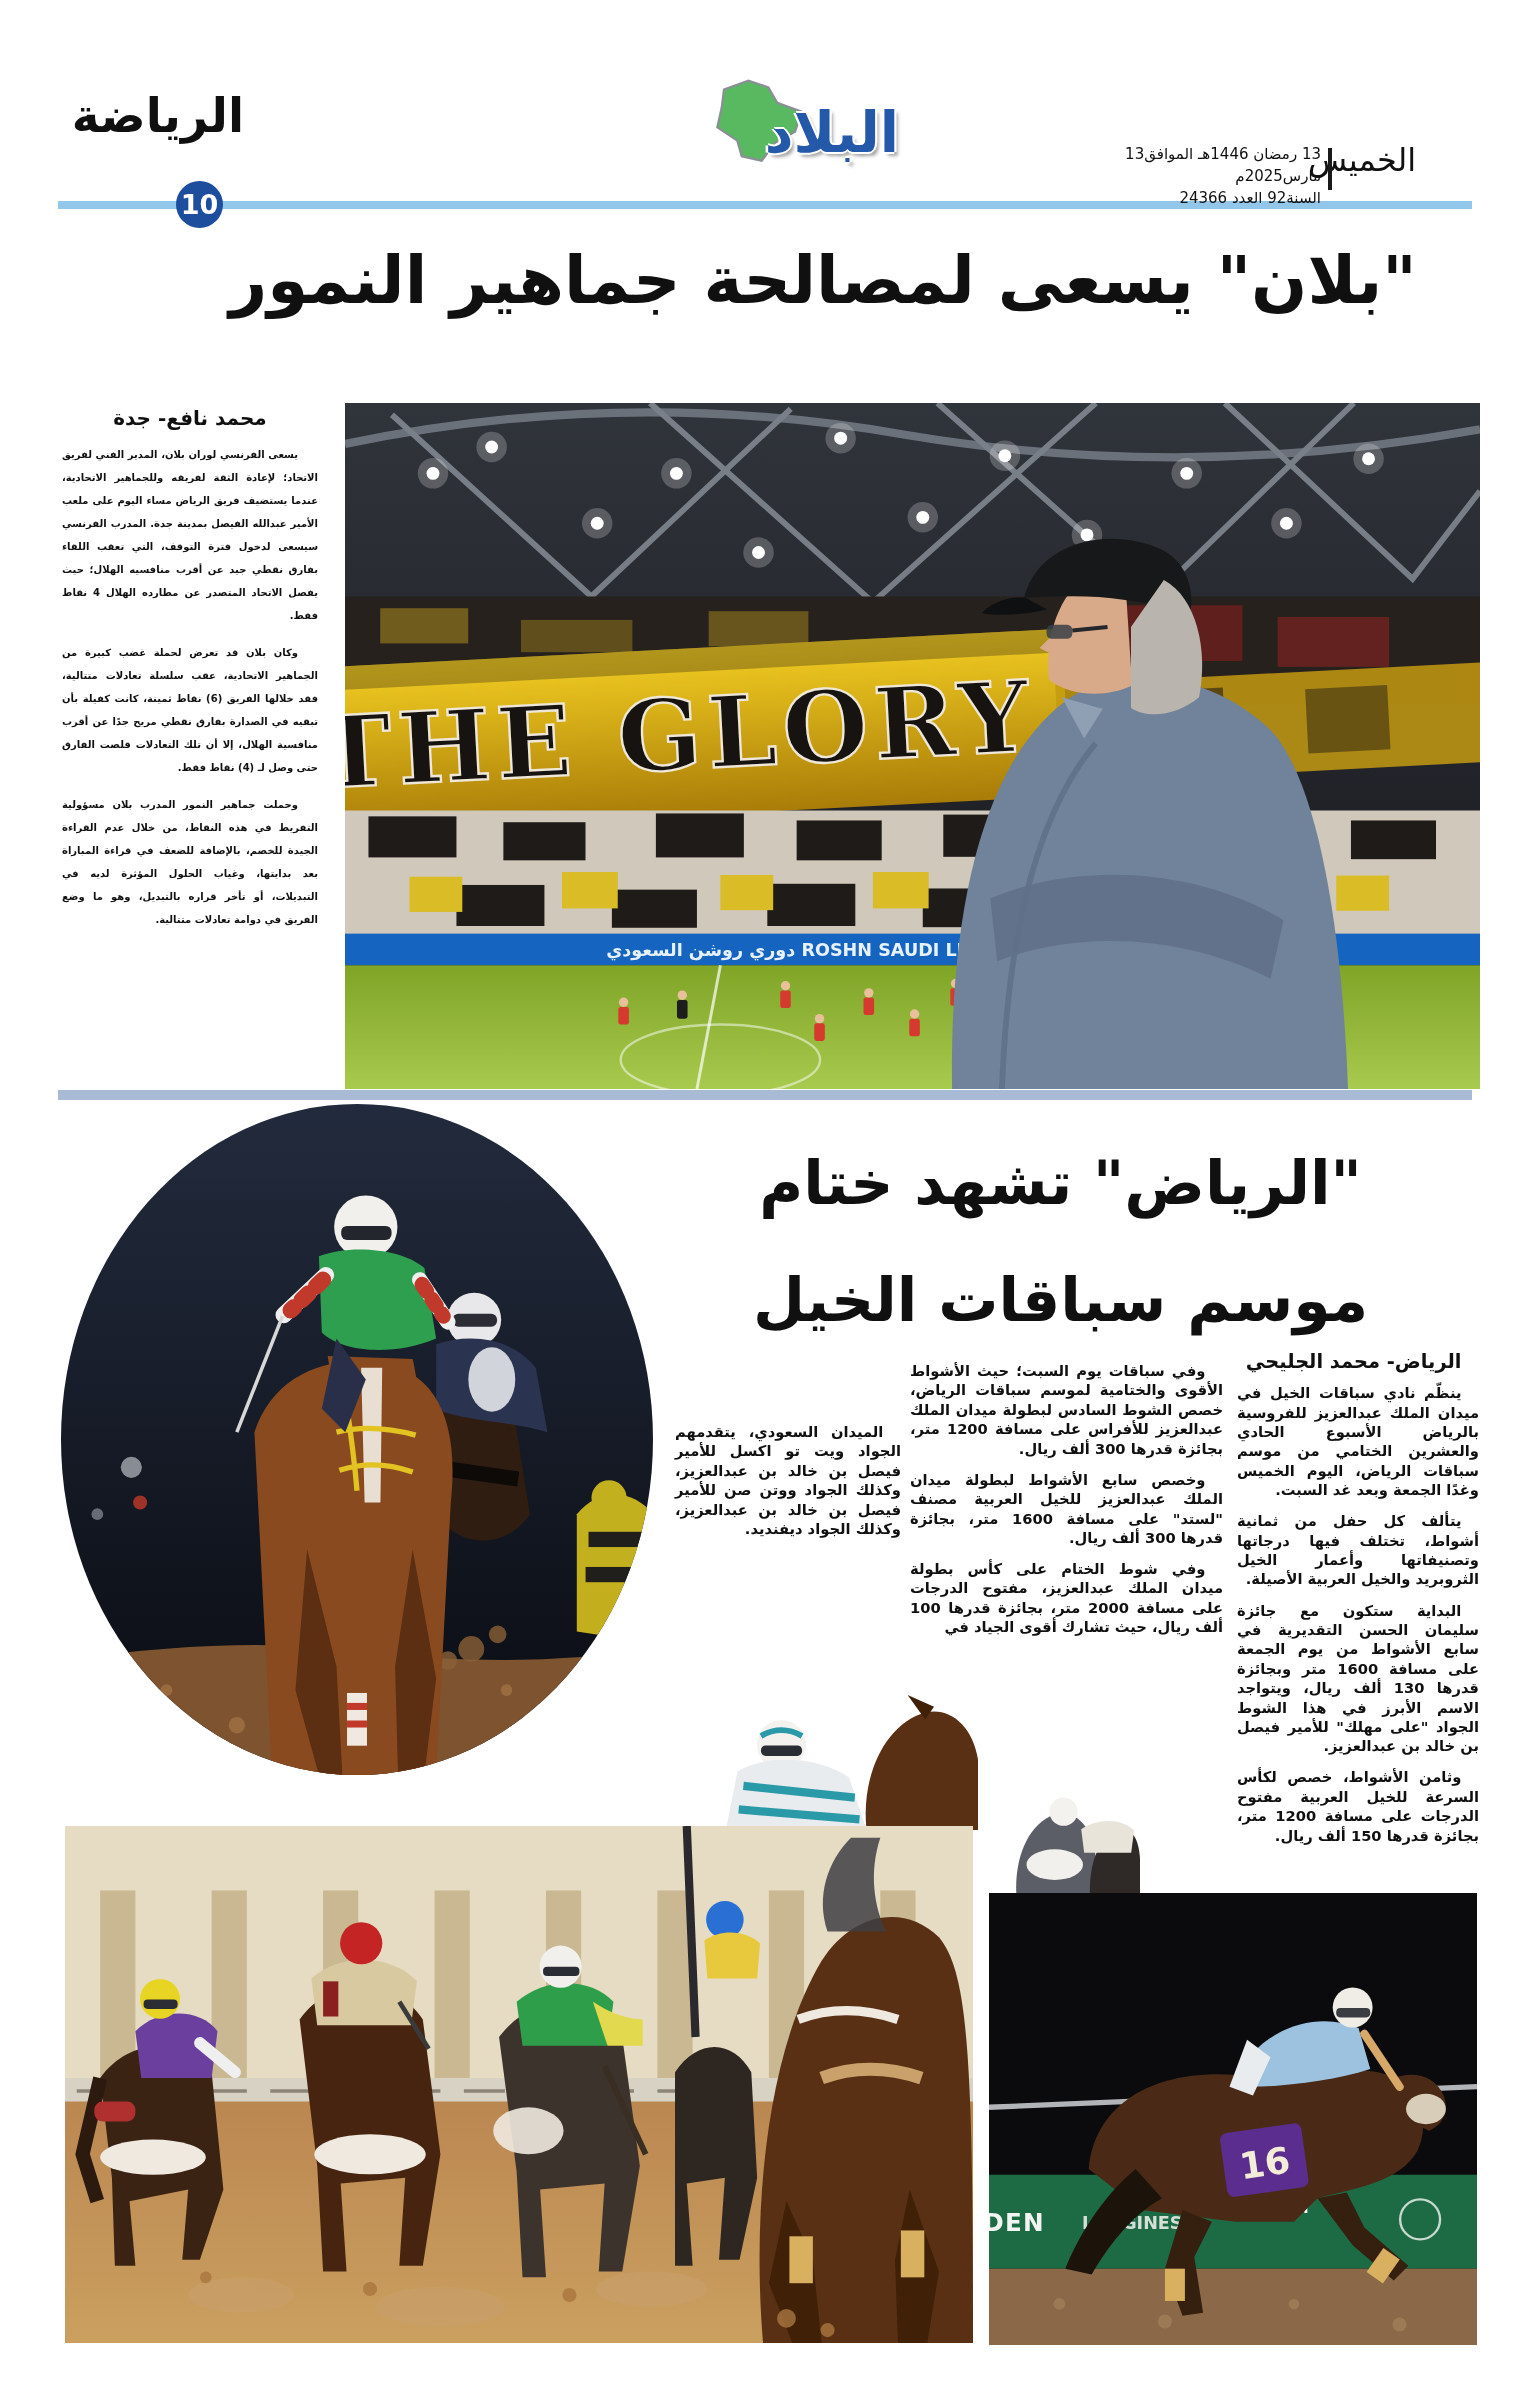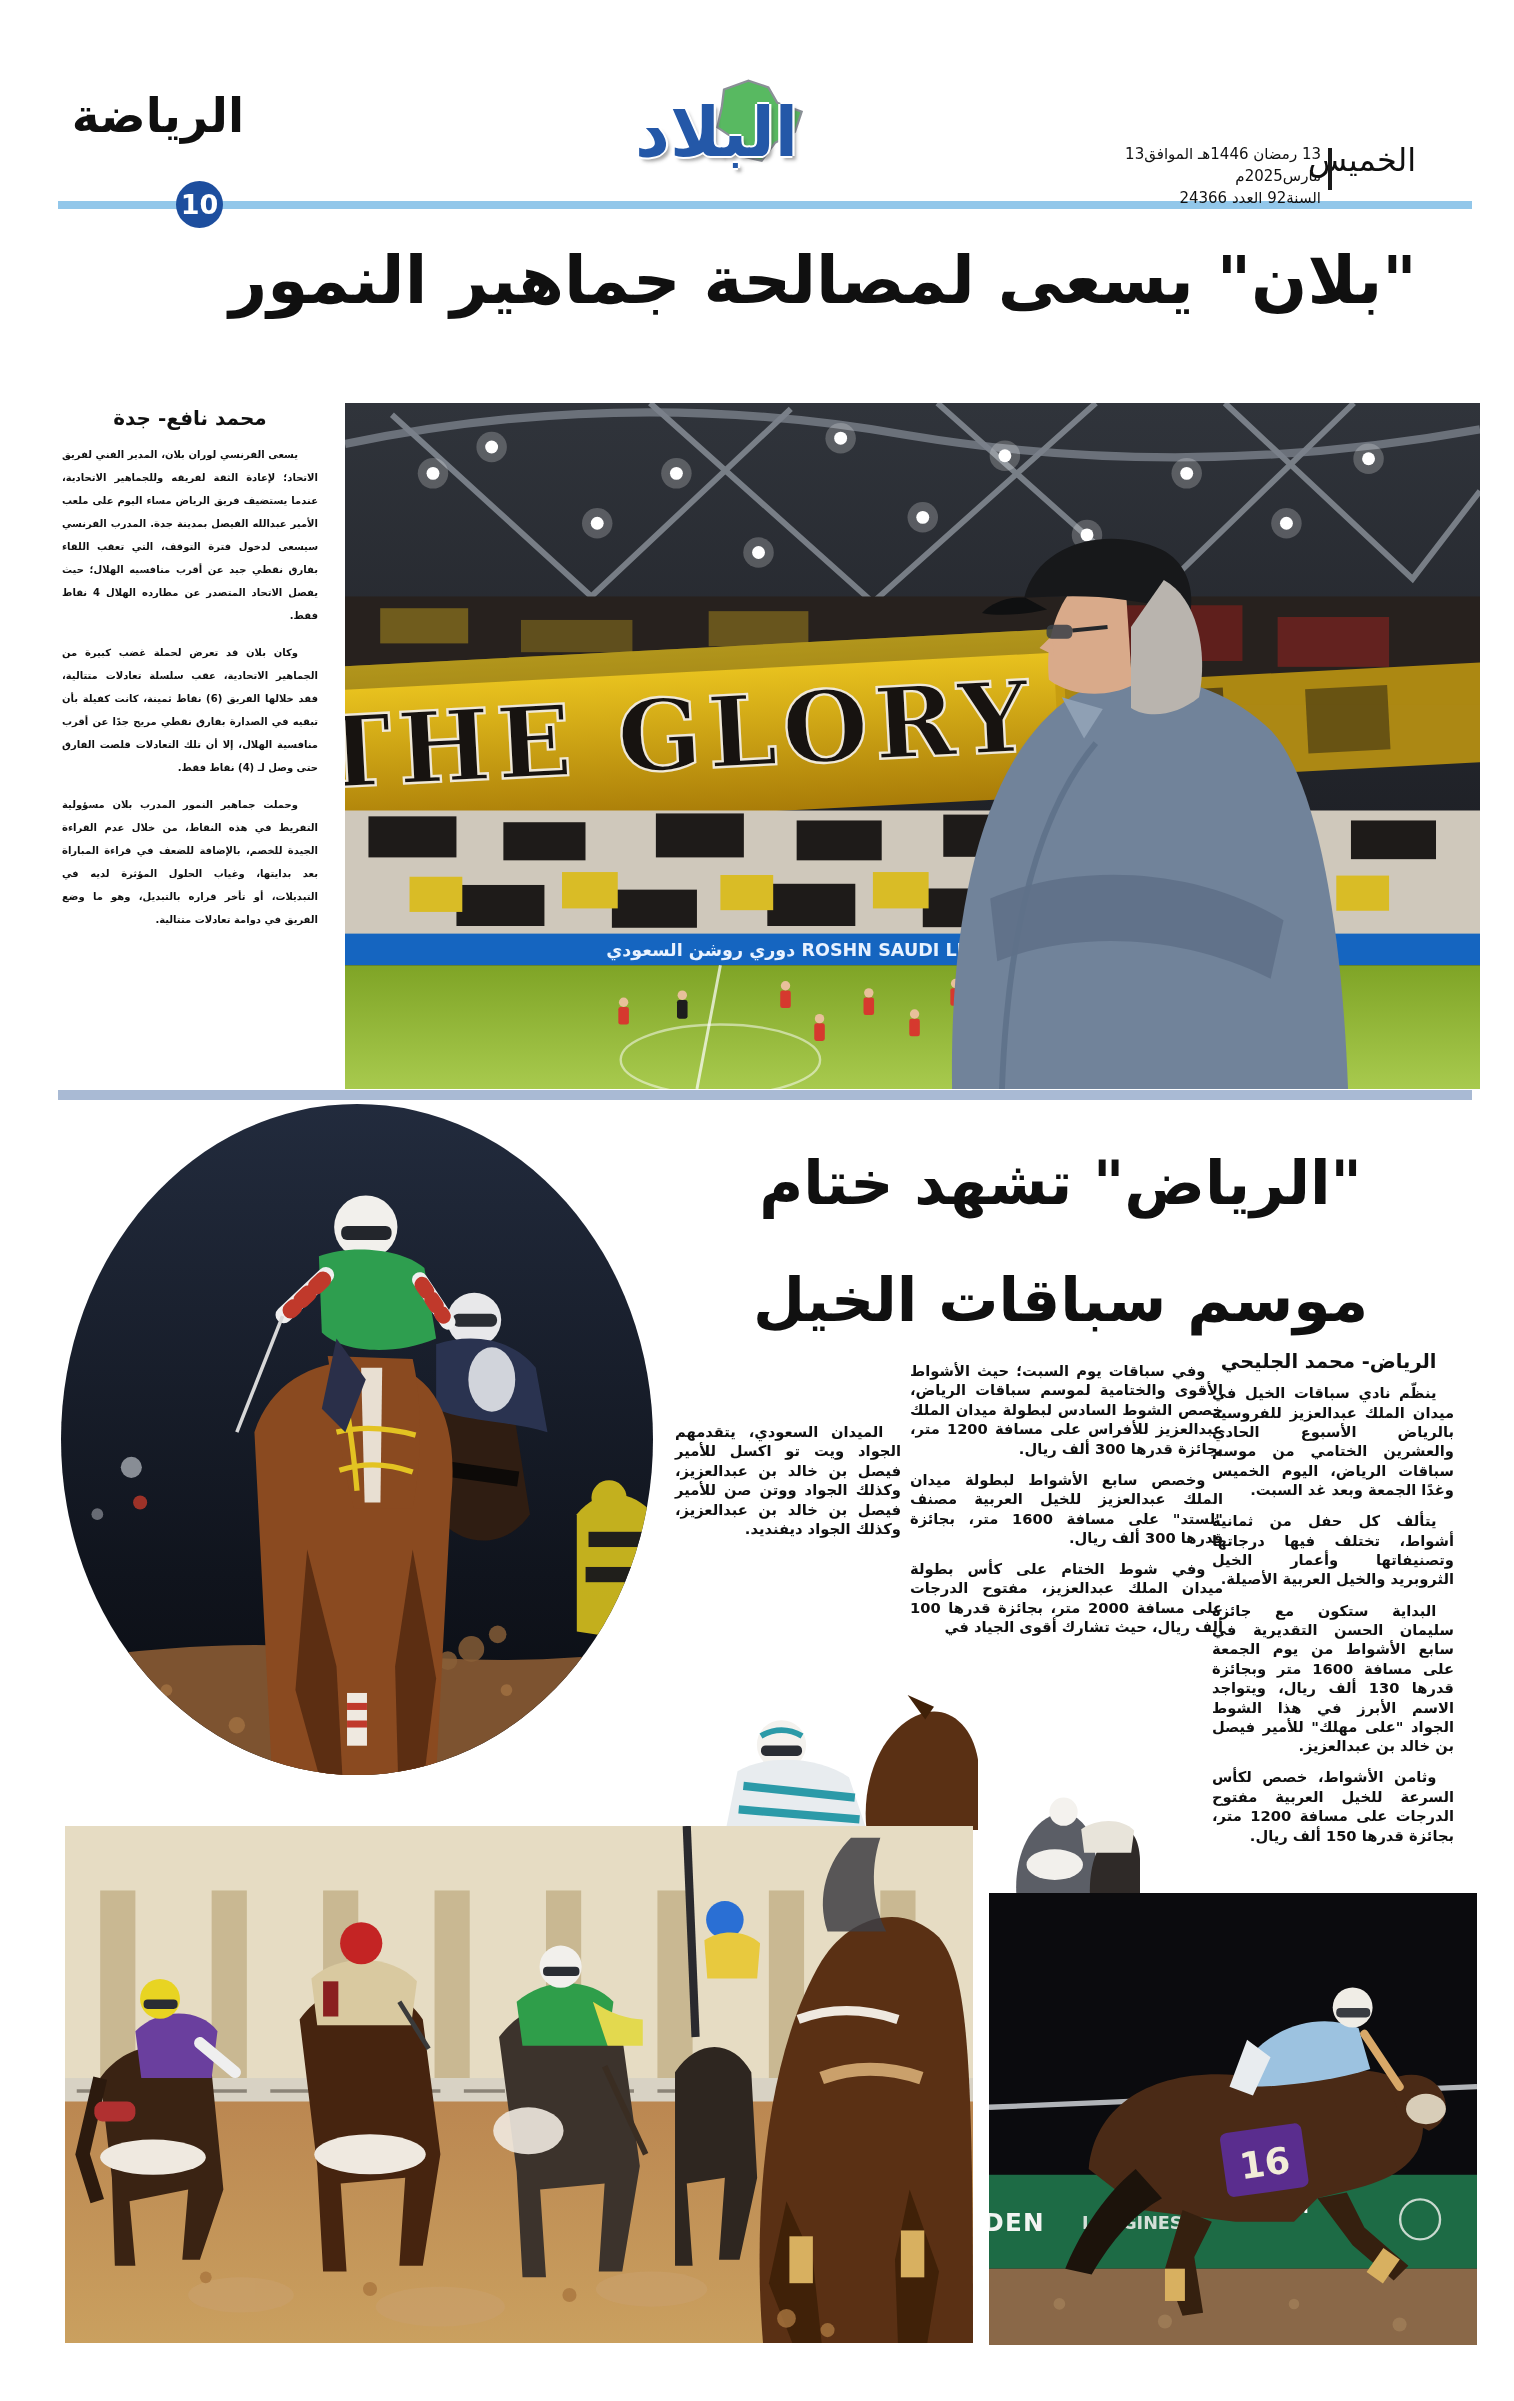--- a/index.html
+++ b/index.html
@@ -6,40 +6,40 @@
   .page{position:relative;width:1515px;height:2401px;background:#ffffff;overflow:hidden;
         font-family:"DejaVu Sans",sans-serif;color:#101010;margin:0 auto;}
   .abs{position:absolute;}
   
   .section-title{left:63px;top:88px;width:182px;font-size:47px;font-weight:900;letter-spacing:-0.6px;}
   .header-rule{left:59px;top:201px;width:1414px;height:8.2px;background:#92c7ea;}
   .page-badge{left:131px;top:181px;width:47px;height:47px;border-radius:50%;background:#1d4e9e;
               display:flex;align-items:center;justify-content:center;color:#fff;font-size:27px;font-weight:900;margin-left:46px;}
   .logo-wrap{left:636px;top:52px;width:264px;height:147px;}
   .logo-map{position:absolute;left:69px;top:22px;width:111px;height:100px;}
-  .logo-text{position:absolute;left:0;top:34px;width:264px;text-align:left;font-size:68px;font-weight:900;
+  .logo-text{position:absolute;left:0;top:34px;width:264px;text-align:right;font-size:56px;font-weight:900;
              color:#2458a8;line-height:94px;
              text-shadow:-2.3px 0 0 #fff,2.3px 0 0 #fff,0 -2.3px 0 #fff,0 2.3px 0 #fff,3.5px 3.5px 3.5px rgba(60,60,60,.45);}
   .day-name{left:1309px;top:141px;width:141px;font-size:32px;font-weight:400;text-align:left;}
   .day-bar{left:1329px;top:148px;width:3.5px;height:42px;background:#1a1a1a;}
   .date-block{left:1120px;top:143px;width:202px;text-align:right;font-size:15px;line-height:22px;font-weight:500;}
   
   .headline-top{left:170px;top:246px;width:1308px;text-align:center;font-size:66px;font-weight:900;line-height:70px;}
   .col-top{left:63px;top:406px;width:256px;}
   .byline{font-size:20px;font-weight:900;text-align:center;margin:0 0 13px;}
   .bodytext{font-size:10px;line-height:23px;font-weight:700;text-align:justify;}
   .bodytext p{margin:0 0 14px;text-indent:20px;}
   .photo-top{left:346px;top:403px;width:1135px;height:686px;}
   .separator{left:59px;top:1090px;width:1414px;height:10px;background:#a9bad4;}
   
   .photo-circle{left:62px;top:1104px;width:592px;height:671px;border-radius:50%;overflow:hidden;}
   .headline-bottom{left:645px;top:1125px;width:833px;text-align:center;font-size:60px;font-weight:900;line-height:117px;}
   .col-bot{font-size:14.7px;line-height:19.4px;font-weight:700;text-align:justify;}
   .col-bot p{margin:0 0 11.7px;text-indent:17.6px;}
-  .col-right{left:1213px;top:1352px;width:242px;}
+  .col-right{left:1238px;top:1352px;width:242px;}
   .col-middle{left:911px;top:1361px;width:313px;}
   .col-left{left:676px;top:1375px;width:226px;padding-top:47px;}
   .byline-sm{font-size:19.4px;font-weight:900;text-align:right;margin:0 0 9.4px;}
   .photo-big{left:66px;top:1826px;width:908px;height:517px;}
   .popout-big{left:674px;top:1689px;width:305px;height:141px;}
   .popout-right{left:994px;top:1794px;width:147px;height:103px;}
   .photo-right{left:990px;top:1893px;width:488px;height:452px;}
   svg{display:block;width:100%;height:100%;}
 </style>
 </head>

